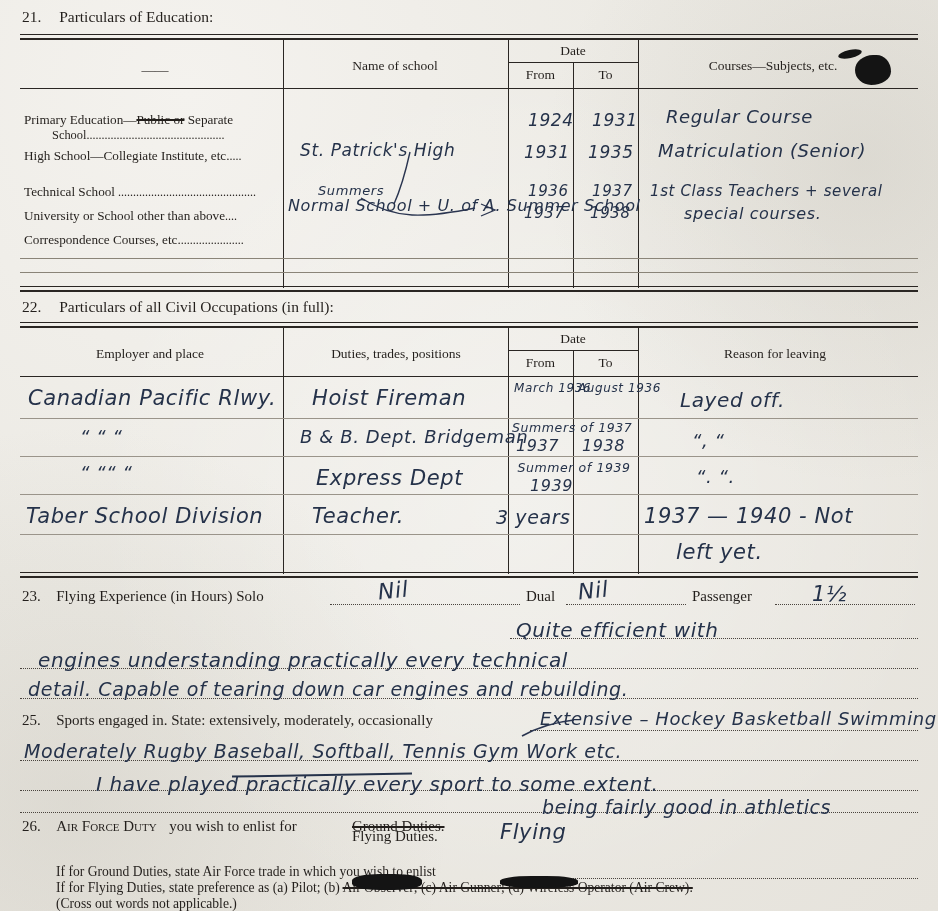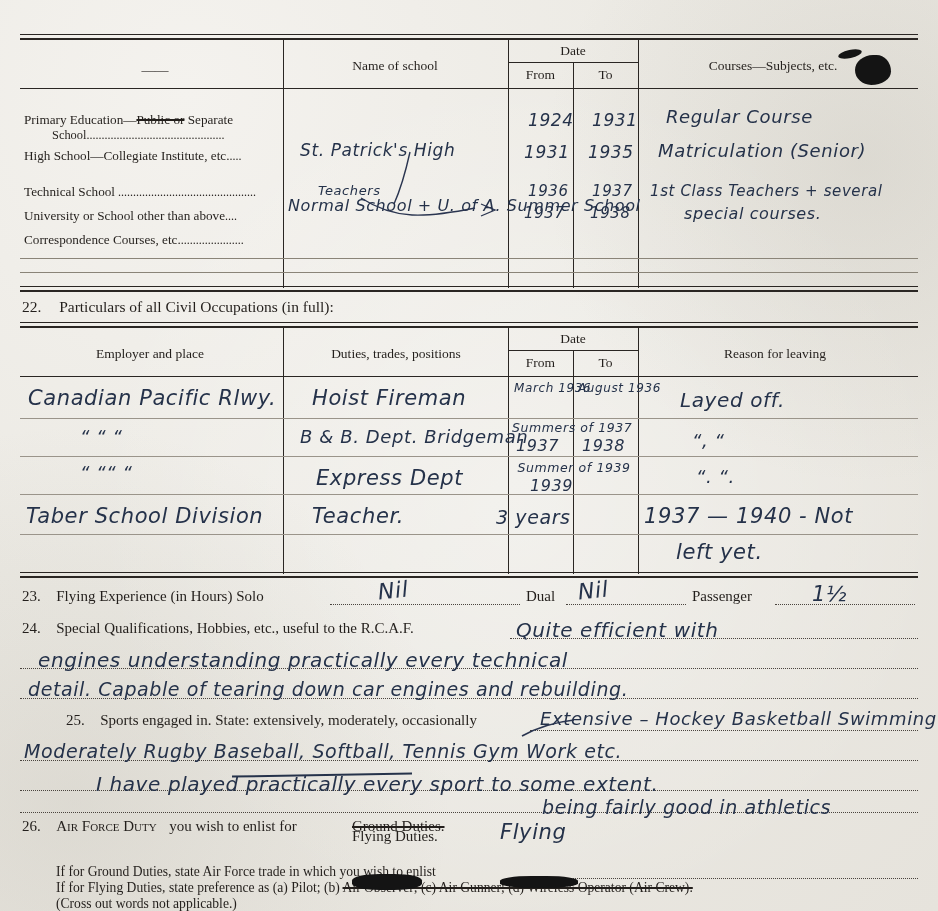--- a/index.html
+++ b/index.html
@@ -85,20 +85,25 @@
     position: absolute;
     font-size: 13.5px;
     text-align: center;
   }
 </style>
 </head>
 <body>
 
 <div id="page">
 
+  <div class="printed sect-title" style="left:22px; top:8px;">
+    <span>21.</span>
+    <span style="display:inline-block;width:10px"></span>
+    <span>Particulars of Education:</span>
+  </div>
 
   <div class="hr" style="left:20px; top:34px; width:898px;"></div>
   <div class="hr" style="left:20px; top:38px; width:898px; height:2px;"></div>
   <div class="hr" style="left:20px; top:286px; width:898px;"></div>
   <div class="hr" style="left:20px; top:290px; width:898px; height:2px;"></div>
 
   <div class="hr" style="left:508px; top:62px; width:130px;"></div>
   <div class="hr" style="left:20px; top:88px; width:898px;"></div>
 
   <div class="vr" style="left:283px; top:38px; height:250px;"></div>
@@ -131,21 +136,21 @@
     University or School other than above<span class="sml">....</span>
   </div>
   <div class="printed lbl" style="left:24px; top:232px;">
     Correspondence Courses, etc.<span class="sml">.....................</span>
   </div>
 
   <div class="hr" style="left:20px; top:258px; width:898px; background:#8a8478;"></div>
   <div class="hr" style="left:20px; top:272px; width:898px; background:#8a8478;"></div>
 
   <div class="hand hw" style="left:300px; top:140px; font-size:17px;">St. Patrick's High</div>
-  <div class="hand hw" style="left:318px; top:183px; font-size:13px;">Teachers</div>
+  <div class="hand hw" style="left:318px; top:183px; font-size:13px;">Summers</div>
   <div class="hand hw" style="left:288px; top:198px; font-size:16px; width:220px; line-height:15px;">Normal School + U. of A. Summer School</div>
 
   <div class="hand hw" style="left:528px; top:110px; font-size:17px;">1924</div>
   <div class="hand hw" style="left:592px; top:110px; font-size:17px;">1931</div>
 
   <div class="hand hw" style="left:524px; top:142px; font-size:17px;">1931</div>
   <div class="hand hw" style="left:588px; top:142px; font-size:17px;">1935</div>
 
   <div class="hand hw" style="left:528px; top:182px; font-size:15px;">1936</div>
   <div class="hand hw" style="left:592px; top:182px; font-size:15px;">1937</div>
@@ -230,34 +235,29 @@
   <div class="dots" style="left:330px; top:604px; width:190px;"></div>
   <div class="printed lbl" style="left:526px; top:588px; font-size:15px;">Dual</div>
   <div class="dots" style="left:566px; top:604px; width:120px;"></div>
   <div class="printed lbl" style="left:692px; top:588px; font-size:15px;">Passenger</div>
   <div class="dots" style="left:775px; top:604px; width:140px;"></div>
 
   <div class="hand hw" style="left:378px; top:578px; font-size:22px; transform:rotate(-6deg);">Nil</div>
   <div class="hand hw" style="left:578px; top:578px; font-size:22px; transform:rotate(-6deg);">Nil</div>
   <div class="hand hw" style="left:812px; top:582px; font-size:21px;">1½</div>
 
-  <div class="printed lbl" style="left:22px; top:620px; font-size:15px;">
-    <span>24.</span>
-    <span style="display:inline-block;width:8px"></span>
-    <span>Special Qualifications, Hobbies, etc., useful to the R.C.A.F.</span>
-  </div>
   <div class="dots" style="left:510px; top:638px; width:408px;"></div>
   <div class="dots" style="left:20px; top:668px; width:898px;"></div>
   <div class="dots" style="left:20px; top:698px; width:898px;"></div>
 
   <div class="hand hw" style="left:516px; top:618px; font-size:20px;">Quite efficient with</div>
   <div class="hand hw" style="left:38px; top:648px; font-size:20px;">engines      understanding      practically every   technical</div>
   <div class="hand hw" style="left:28px; top:678px; font-size:19px;">detail.  Capable of tearing down car engines and rebuilding.</div>
 
-  <div class="printed lbl" style="left:22px; top:712px; font-size:15px;margin-left:44px;">
+  <div class="printed lbl" style="left:22px; top:712px; font-size:15px;">
     <span>25.</span>
     <span style="display:inline-block;width:8px"></span>
     <span>Sports engaged in.  State: extensively, moderately, occasionally</span>
   </div>
   <div class="dots" style="left:530px; top:730px; width:388px;"></div>
   <div class="dots" style="left:20px; top:760px; width:898px;"></div>
   <div class="dots" style="left:20px; top:790px; width:898px;"></div>
   <div class="dots" style="left:20px; top:812px; width:898px;"></div>
 
   <div class="hand hw" style="left:540px; top:708px; font-size:18px;">Extensive – Hockey  Basketball  Swimming</div>

